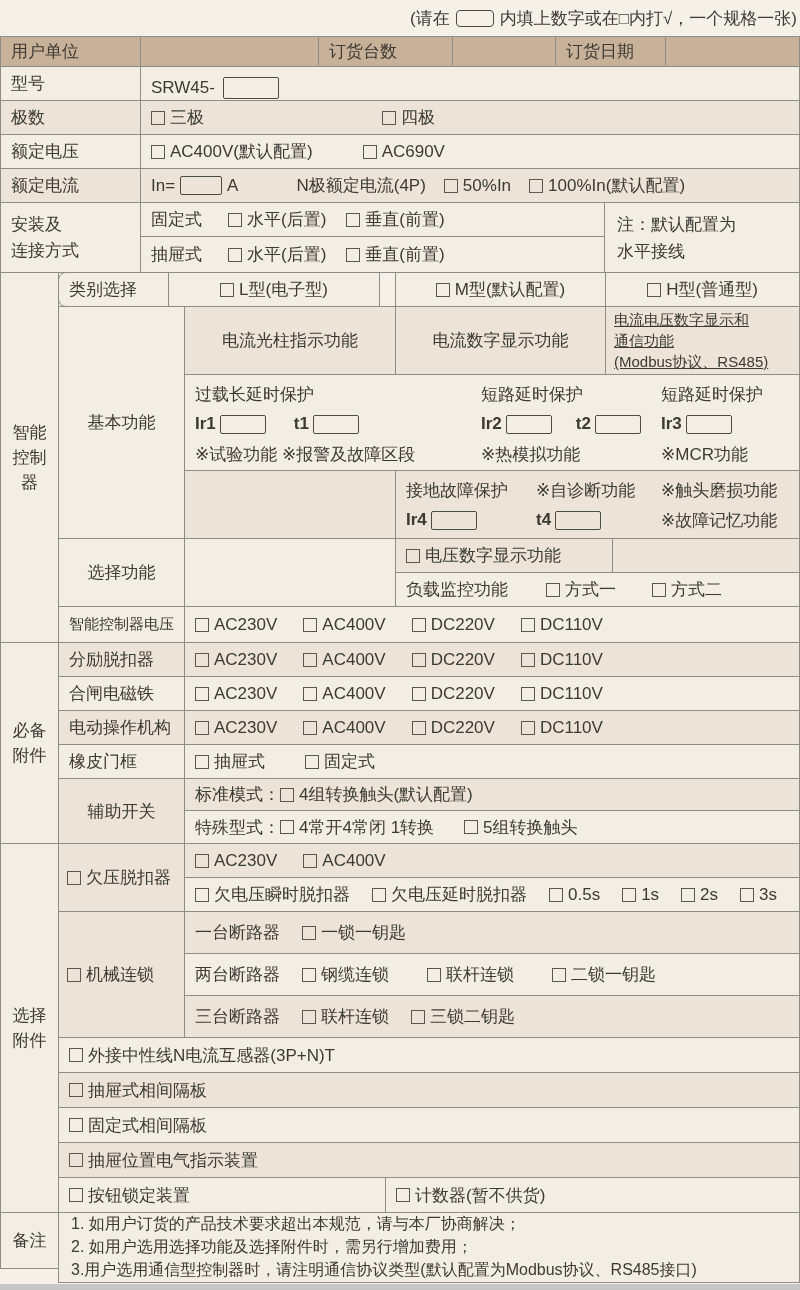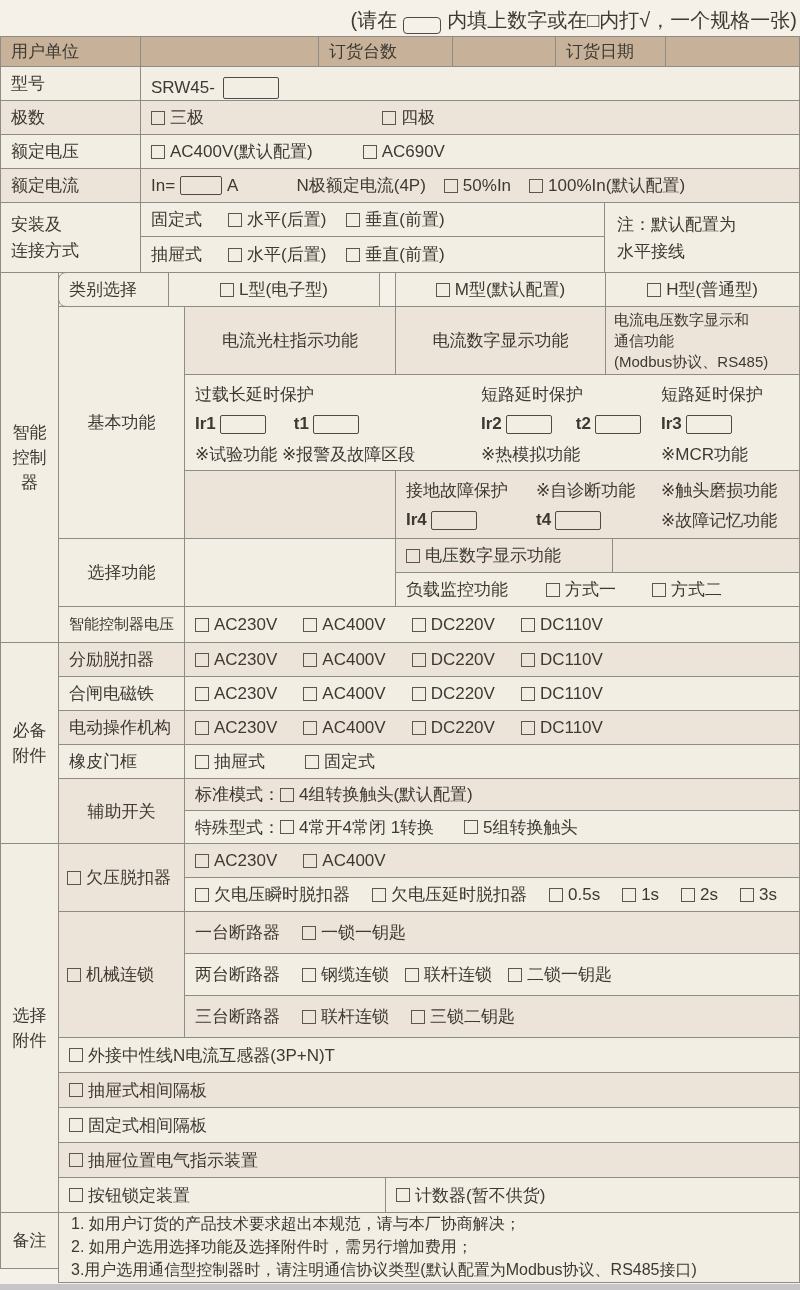--- a/index.html
+++ b/index.html
@@ -12,23 +12,23 @@
   .L{background:#f3eee4;}
   .D{background:#ece4d8;}
   .H{background:#c7b299;}
   .sm{font-size:15px;}
   .opts{display:flex;align-items:center;}
   .opt{display:inline-flex;align-items:center;white-space:nowrap;}
   .cb{width:12px;height:12px;border:1.6px solid #5b5650;margin-right:5px;flex:none;background:transparent;}
   .fb{display:inline-block;box-sizing:border-box;width:46px;height:19px;border:1.6px solid #4e4a44;border-radius:2px;background:transparent;flex:none;}
   .pg{position:absolute;}
   .pg > div{height:30px;display:flex;align-items:center;}
-  .topnote{position:absolute;top:7px;right:3px;display:flex;align-items:flex-end;font-size:20px;color:#3d3933;}
+  .topnote{position:absolute;top:7px;right:3px;display:flex;align-items:center;font-size:17px;color:#3d3933;}
   .fline{display:flex;align-items:center;font-weight:bold;}
-  .funcH{line-height:21px;text-align:left;align-items:flex-start;padding:0 8px;flex-direction:column;justify-content:center;}
+  .funcH{line-height:21px;text-align:left;align-items:flex-start;padding:0 8px;flex-direction:column;justify-content:center;text-decoration:underline;}
   .remlines div{height:23px;display:flex;align-items:center;}
   .strip{position:absolute;left:0;top:1284px;width:800px;height:6px;background:#c6c6c6;}
 </style>
 </head>
 <body>
 
 <div id="sheet">
 
   <div class="topnote">
     <span>(请在</span>
@@ -447,21 +447,21 @@
     <span style="margin-right:22px;">一台断路器</span>
     <div class="opts" style="gap:22px;">
         <span class="opt">
           <span class="cb"></span>
           <span>一锁一钥匙</span>
         </span>
       </div>
   </div>
   <div class="c L" style="left:184px;top:953px;width:616px;height:43px;">
     <span style="margin-right:22px;">两台断路器</span>
-    <div class="opts" style="gap:16px;">
+    <div class="opts" style="gap:38px;">
         <span class="opt">
           <span class="cb"></span>
           <span>钢缆连锁</span>
         </span>
         <span class="opt">
           <span class="cb"></span>
           <span>联杆连锁</span>
         </span>
         <span class="opt">
           <span class="cb"></span>

